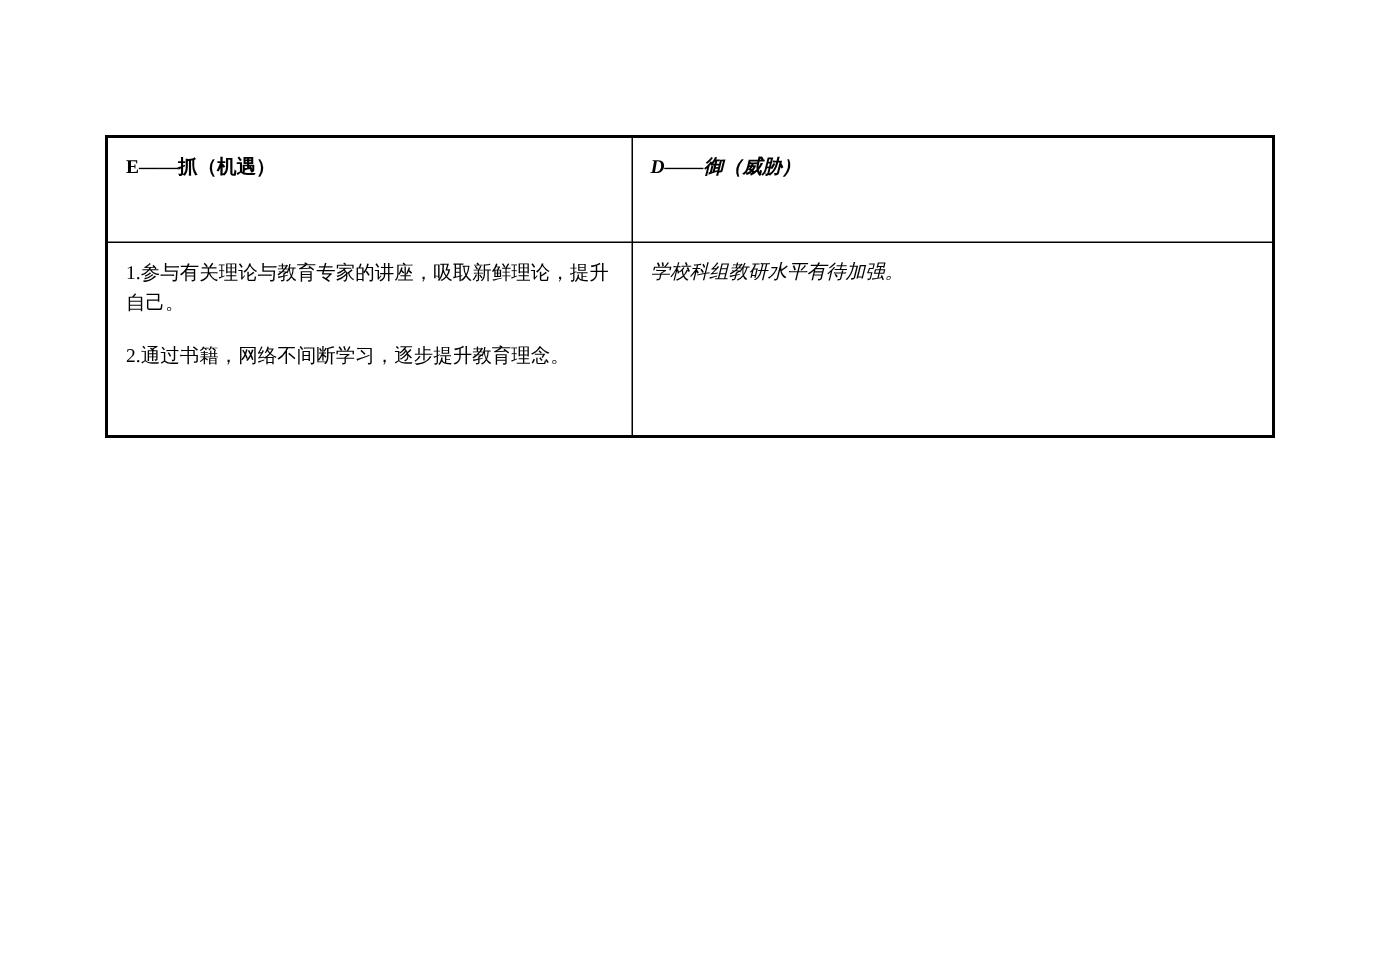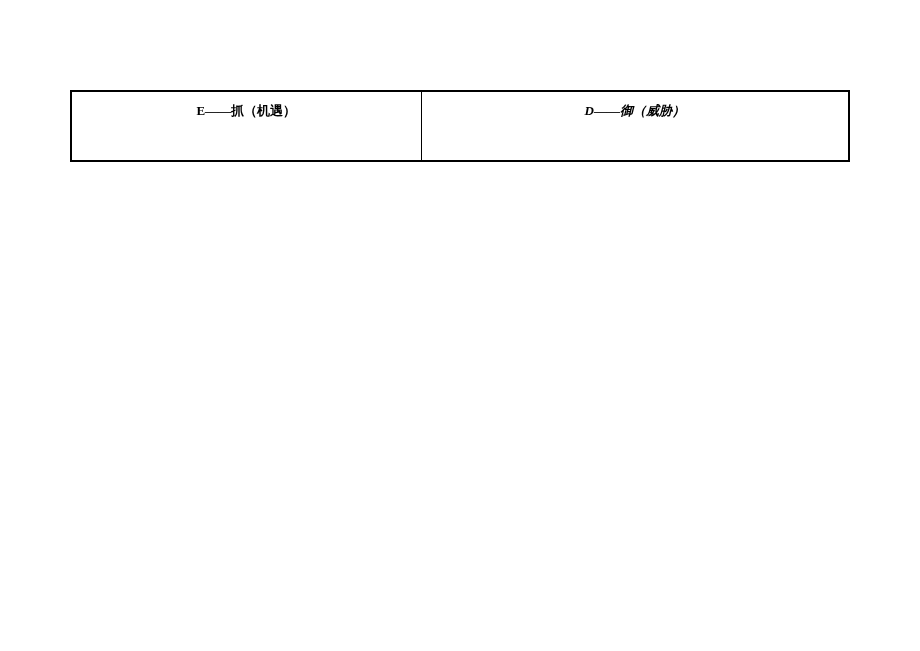--- a/index.html
+++ b/index.html
@@ -27,21 +27,20 @@
       border: 2px solid #000000;
     }
     td {
       border: 1px solid #000000;
       vertical-align: top;
       padding: 10px 12px;
     }
     .header-row td {
       height: 70px;
       font-weight: bold;
-      text-align: center;
     }
     .content-row td {
       height: 130px;
     }
     .col-left {
       width: 45%;
     }
     .col-right {
       width: 55%;
       font-style: italic;
@@ -61,15 +60,24 @@
   <table>
     <tbody>
         <tr class="header-row">
       <td class="col-left">
         <span>E——抓（机遇）</span>
       </td>
       <td class="col-right">
         <span>D——御（威胁）</span>
       </td>
     </tr>
+    <tr class="content-row">
+      <td class="col-left">
+        <div class="content-line">1.参与有关理论与教育专家的讲座，吸取新鲜理论，提升自己。</div>
+        <div class="content-line">2.通过书籍，网络不间断学习，逐步提升教育理念。</div>
+      </td>
+      <td class="col-right">
+        <span>学校科组教研水平有待加强。</span>
+      </td>
+    </tr>
   </tbody>
     </table>
 </div>
 
 </body></html>

